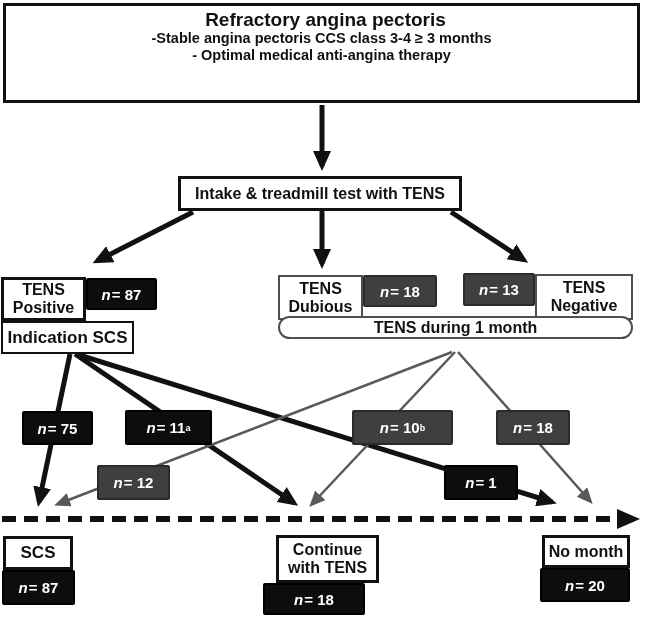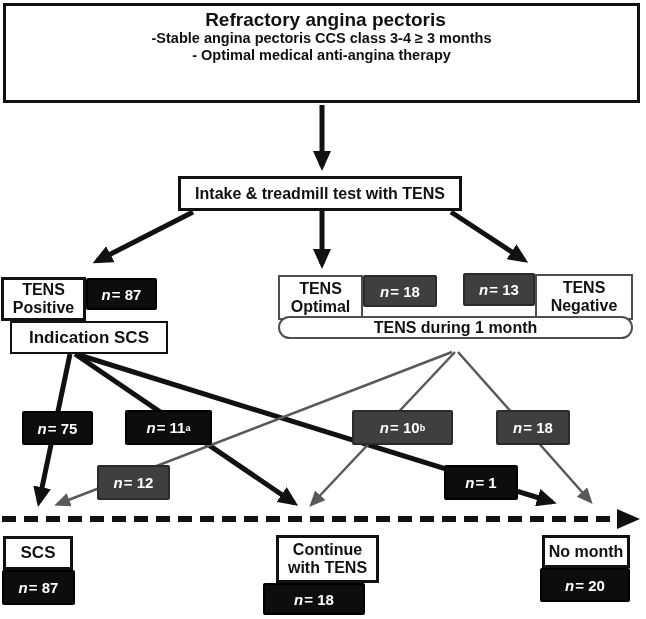--- a/index.html
+++ b/index.html
@@ -74,27 +74,27 @@
   </div>
 
   <div class="box bthick lbl16" style="left:1px;top:277px;width:85px;height:44px;">
     <div>TENS</div>
     <div>Positive</div>
   </div>
   <div class="nbox nblack" style="left:86px;top:278px;width:71px;height:32px;">
     <span class="nsym">n</span>
       <span> = 87</span>
   </div>
-  <div class="box bmed lbl17" style="left:10px;top:321px;width:158px;height:33px;">
+  <div class="box bmed lbl17" style="left:1px;top:321px;width:133px;height:33px;">
     <div>Indication SCS</div>
   </div>
 
   <div class="box bthin lbl16" style="left:278px;top:275px;width:85px;height:45px;">
     <div>TENS</div>
-    <div>Optimal</div>
+    <div>Dubious</div>
   </div>
   <div class="nbox ngray" style="left:363px;top:275px;width:74px;height:32px;">
     <span class="nsym">n</span>
       <span> = 18</span>
   </div>
   <div class="nbox ngray" style="left:463px;top:273px;width:72px;height:33px;">
     <span class="nsym">n</span>
       <span> = 13</span>
   </div>
   <div class="box bthin lbl16" style="left:535px;top:274px;width:98px;height:46px;">

